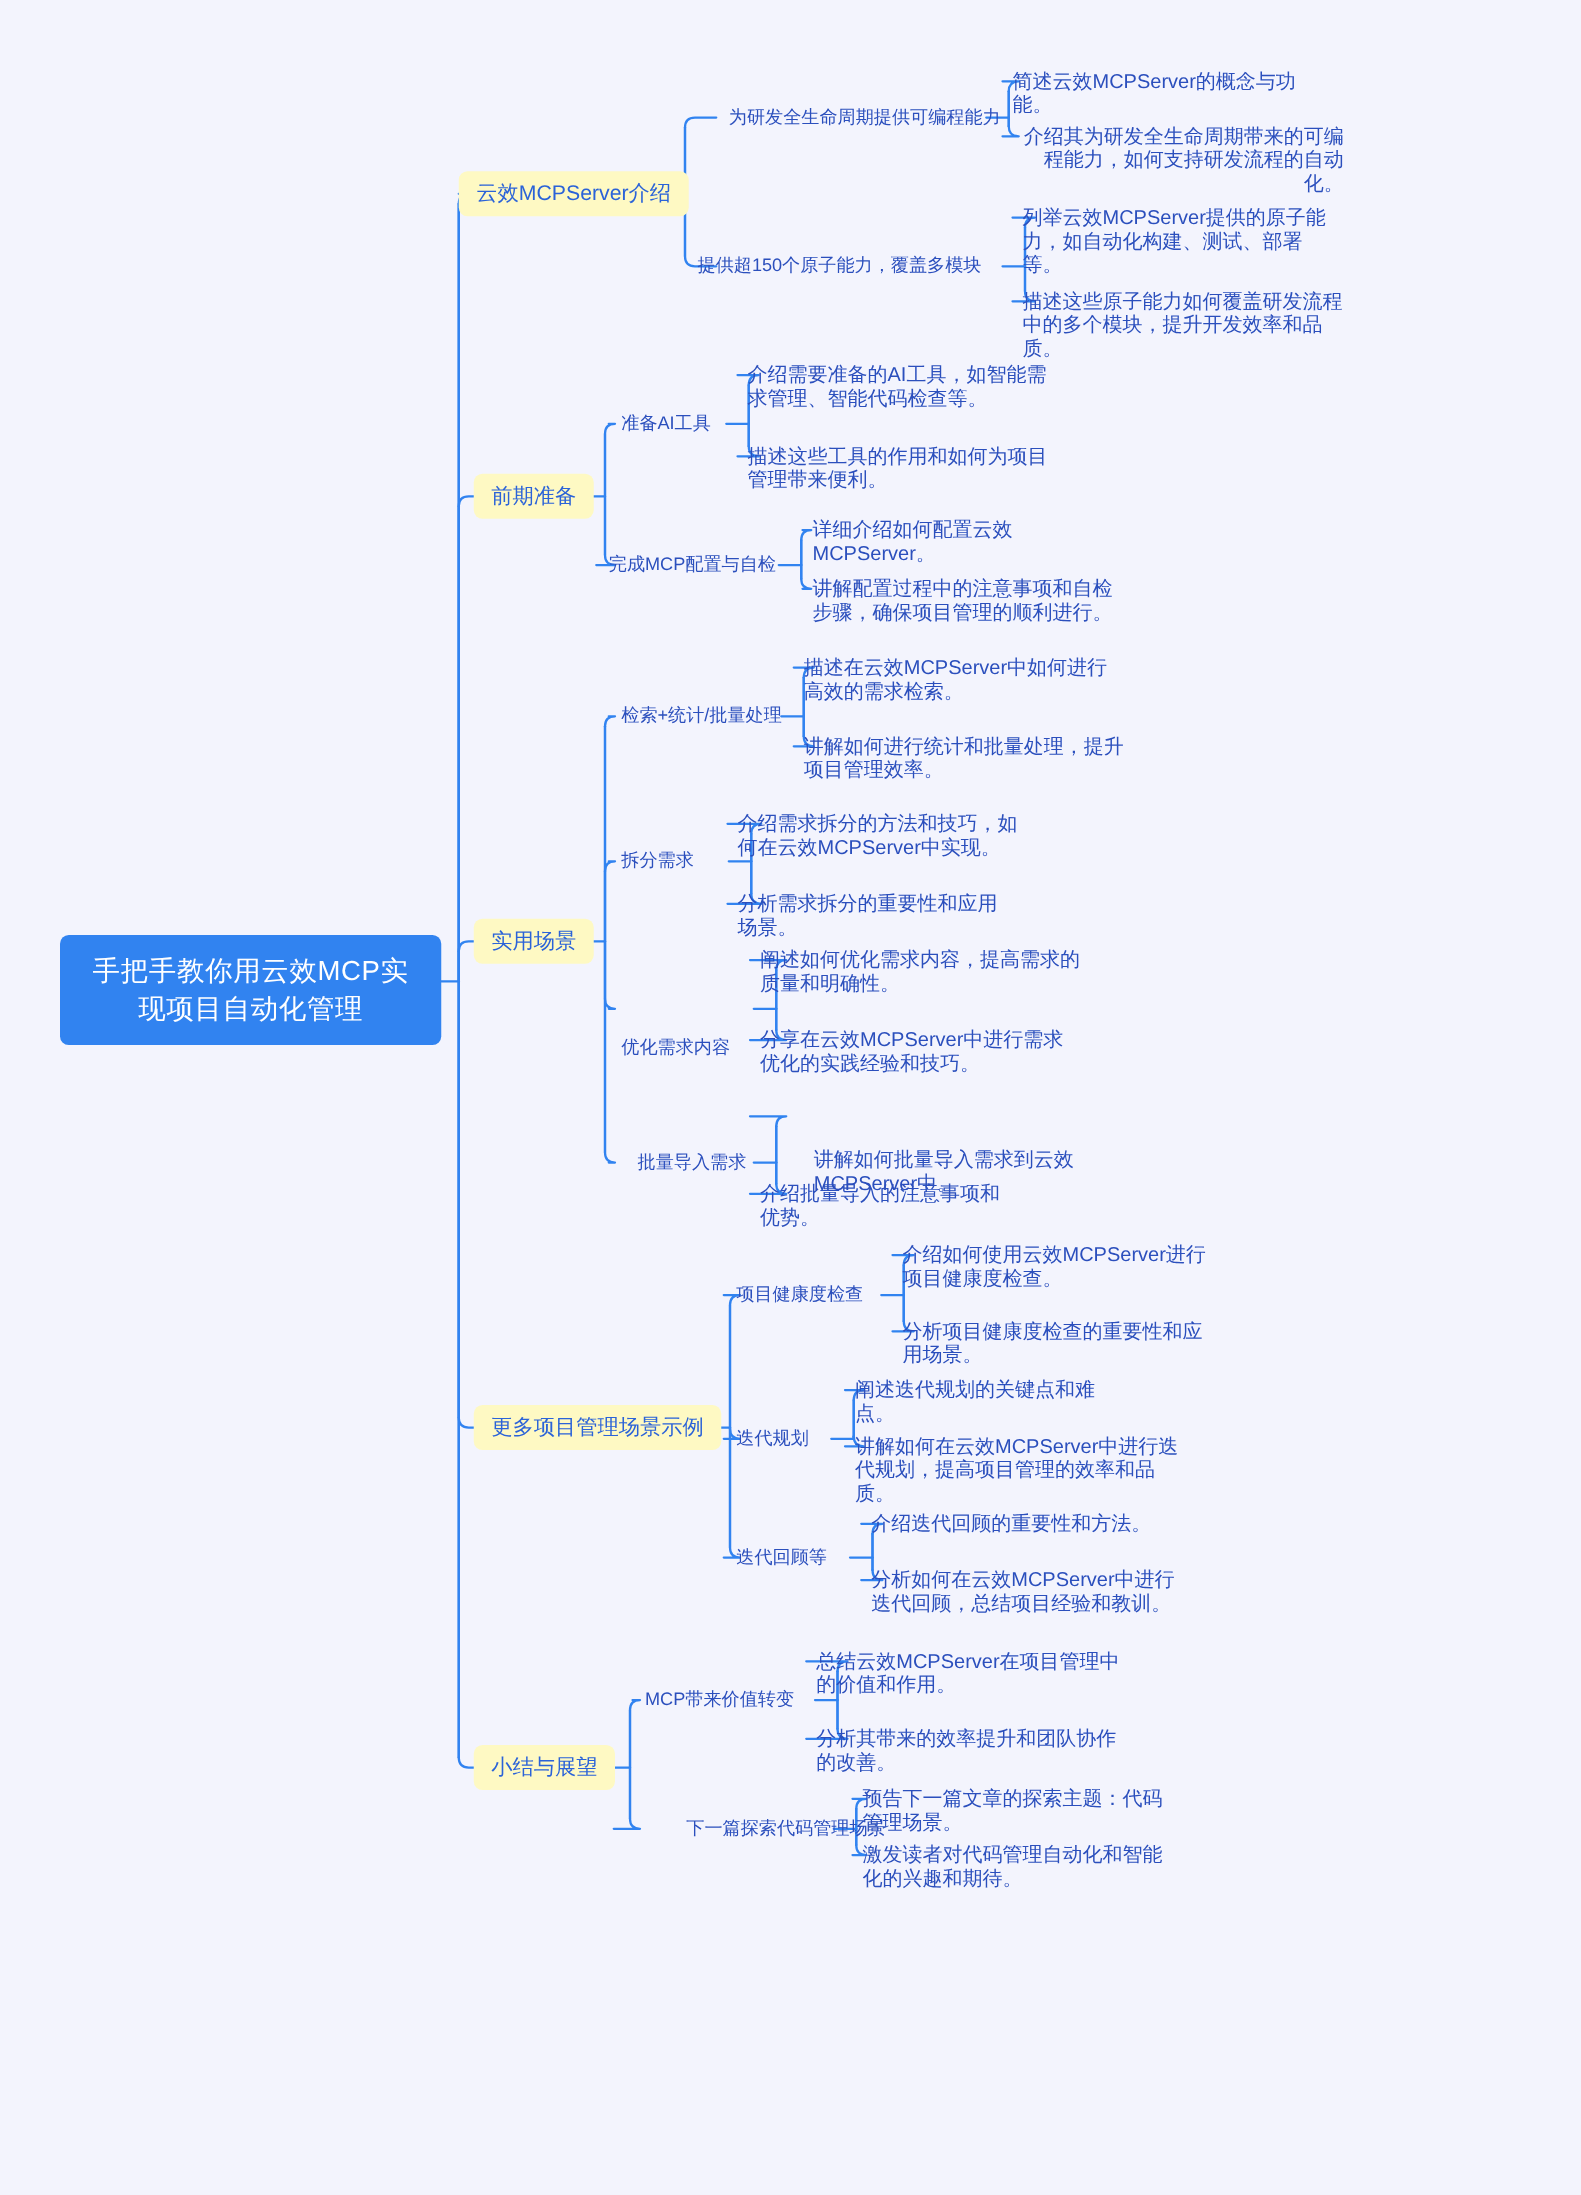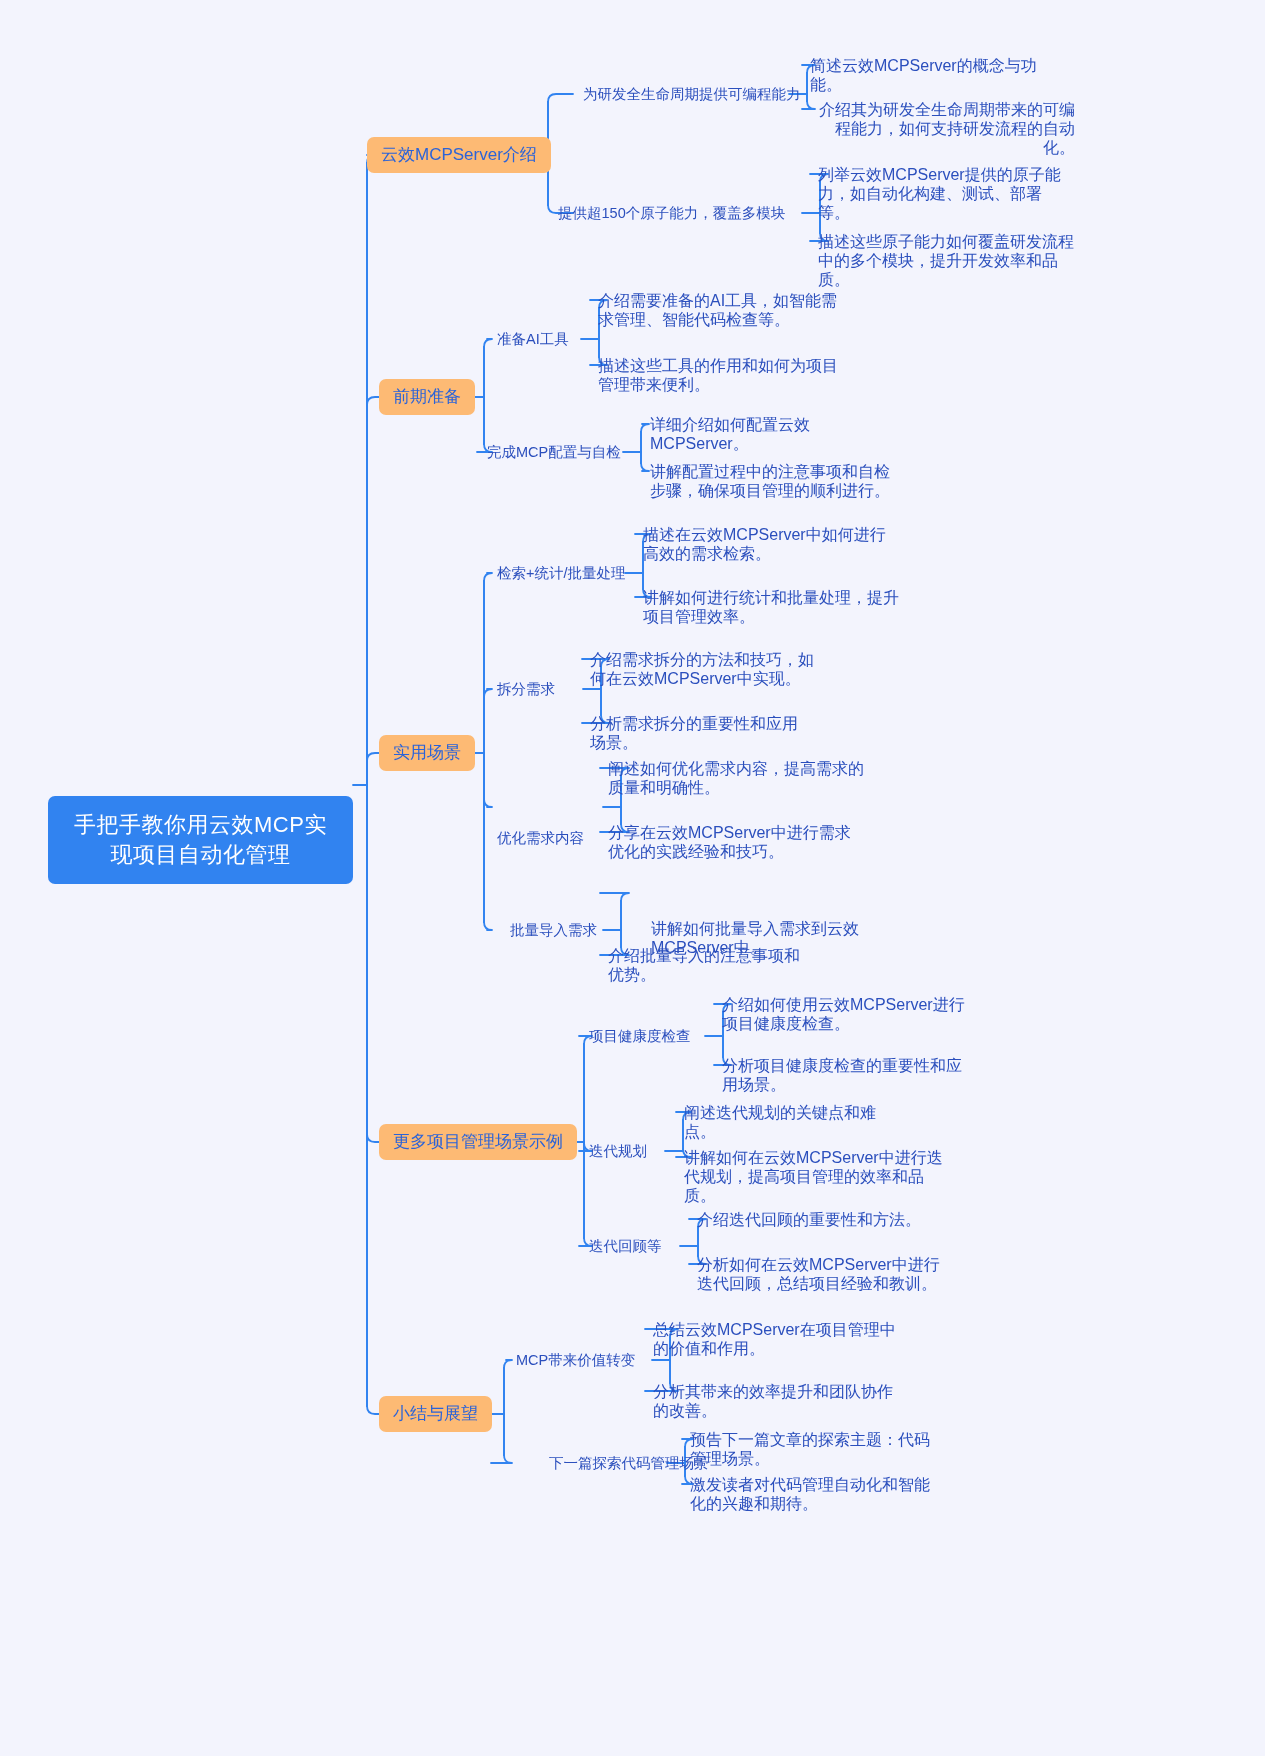--- a/index.html
+++ b/index.html
@@ -17,24 +17,23 @@
   .root{
     background:#3183f0;
     color:#ffffff;
     border-radius:7px;
     font-size:22px;
     line-height:30px;
     text-align:center;
     padding:14px 18px;
     letter-spacing:.5px;
     font-weight:400;
-    margin-top:48px;
   }
   .lvl1{
-    background:#fdba74;
+    background:#fef9c3;
     color:#2b63d8;
     border-radius:7px;
     font-size:17px;
     line-height:22px;
     padding:7px 14px;
     white-space:nowrap;
     font-weight:400;
   }
   .lvl2{
     color:#2b4fbd;

